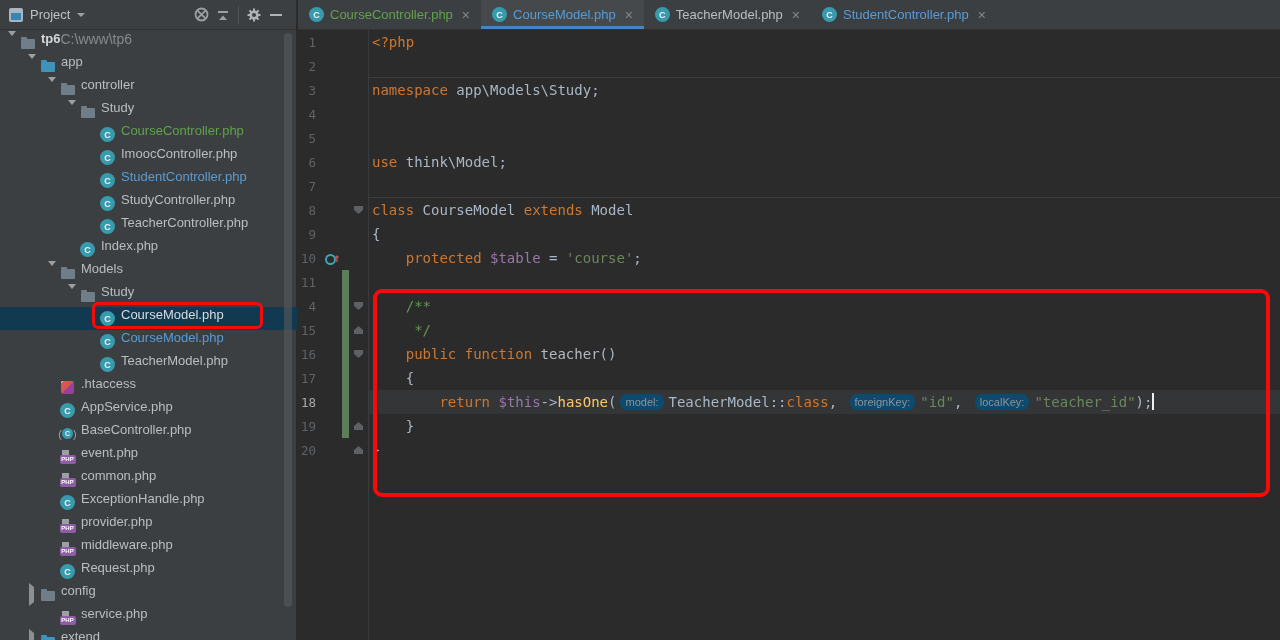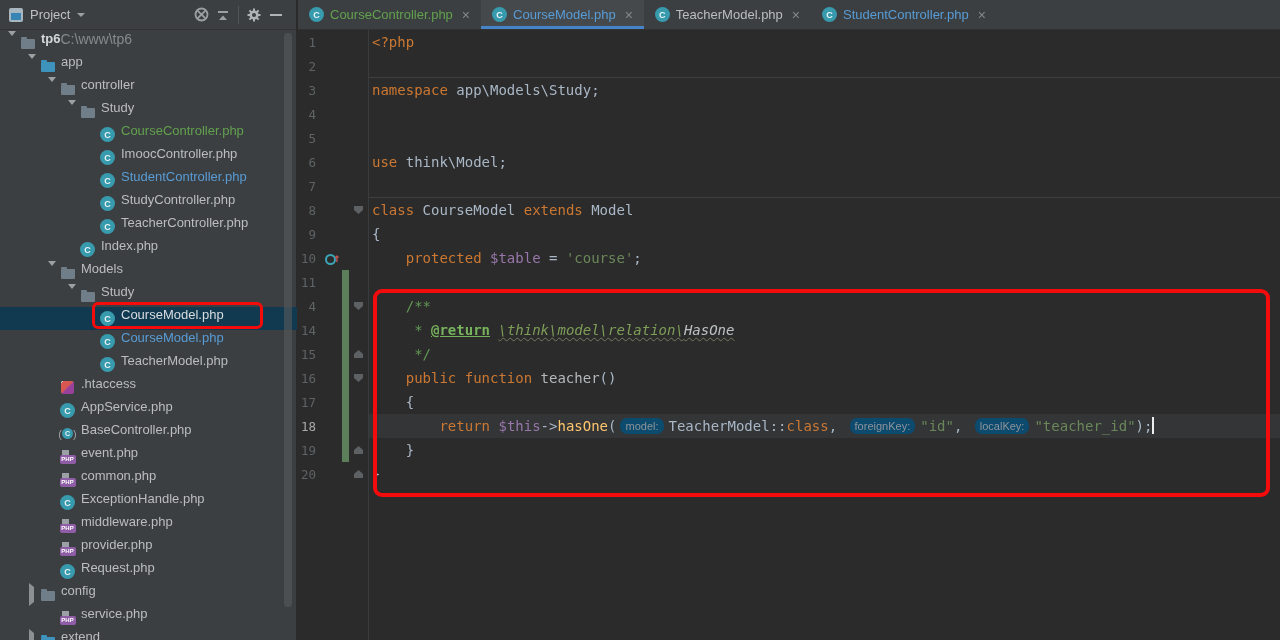--- a/index.html
+++ b/index.html
@@ -306,30 +306,30 @@
           </span>
           <span class="tlabel">ExceptionHandle.php</span>
         </div>
         <div class="trow" style="padding-left: 44px;">
           <span class="arr "></span>
           <span class="ticon">
             <span class="i-php">
               <span class="phpbadge">PHP</span>
             </span>
           </span>
-          <span class="tlabel">middleware.php</span>
+          <span class="tlabel">provider.php</span>
         </div>
         <div class="trow" style="padding-left: 44px;">
           <span class="arr "></span>
           <span class="ticon">
             <span class="i-php">
               <span class="phpbadge">PHP</span>
             </span>
           </span>
-          <span class="tlabel">provider.php</span>
+          <span class="tlabel">middleware.php</span>
         </div>
         <div class="trow" style="padding-left: 44px;">
           <span class="arr "></span>
           <span class="ticon">
             <span class="i-cl">C</span>
           </span>
           <span class="tlabel">Request.php</span>
         </div>
         <div class="trow" style="padding-left: 24px;">
           <span class="arr closed"></span>
@@ -469,27 +469,20 @@
           <div class="eline">
             <span class="lnum">4</span>
             <span class="gicon"></span>
             <span class="gbar changed"></span>
             <span class="gfold">
               <span class="fold-o"></span>
             </span>
             <div class="codecell"><span class="s-id">    </span><span class="s-cmt">/**</span></div>
           </div>
           <div class="eline">
-            <span class="lnum">14</span>
-            <span class="gicon"></span>
-            <span class="gbar changed"></span>
-            <span class="gfold"></span>
-            <div class="codecell"><span class="s-cmt">     * </span><span class="s-doctag">@return</span><span class="s-cmt"> </span><span class="s-doctype">\think\model\relation\</span><span class="s-doctypeC">HasOne</span></div>
-          </div>
-          <div class="eline">
             <span class="lnum">15</span>
             <span class="gicon"></span>
             <span class="gbar changed"></span>
             <span class="gfold">
               <span class="fold-c"></span>
             </span>
             <div class="codecell"><span class="s-cmt">     */</span></div>
           </div>
           <div class="eline">
             <span class="lnum">16</span>

